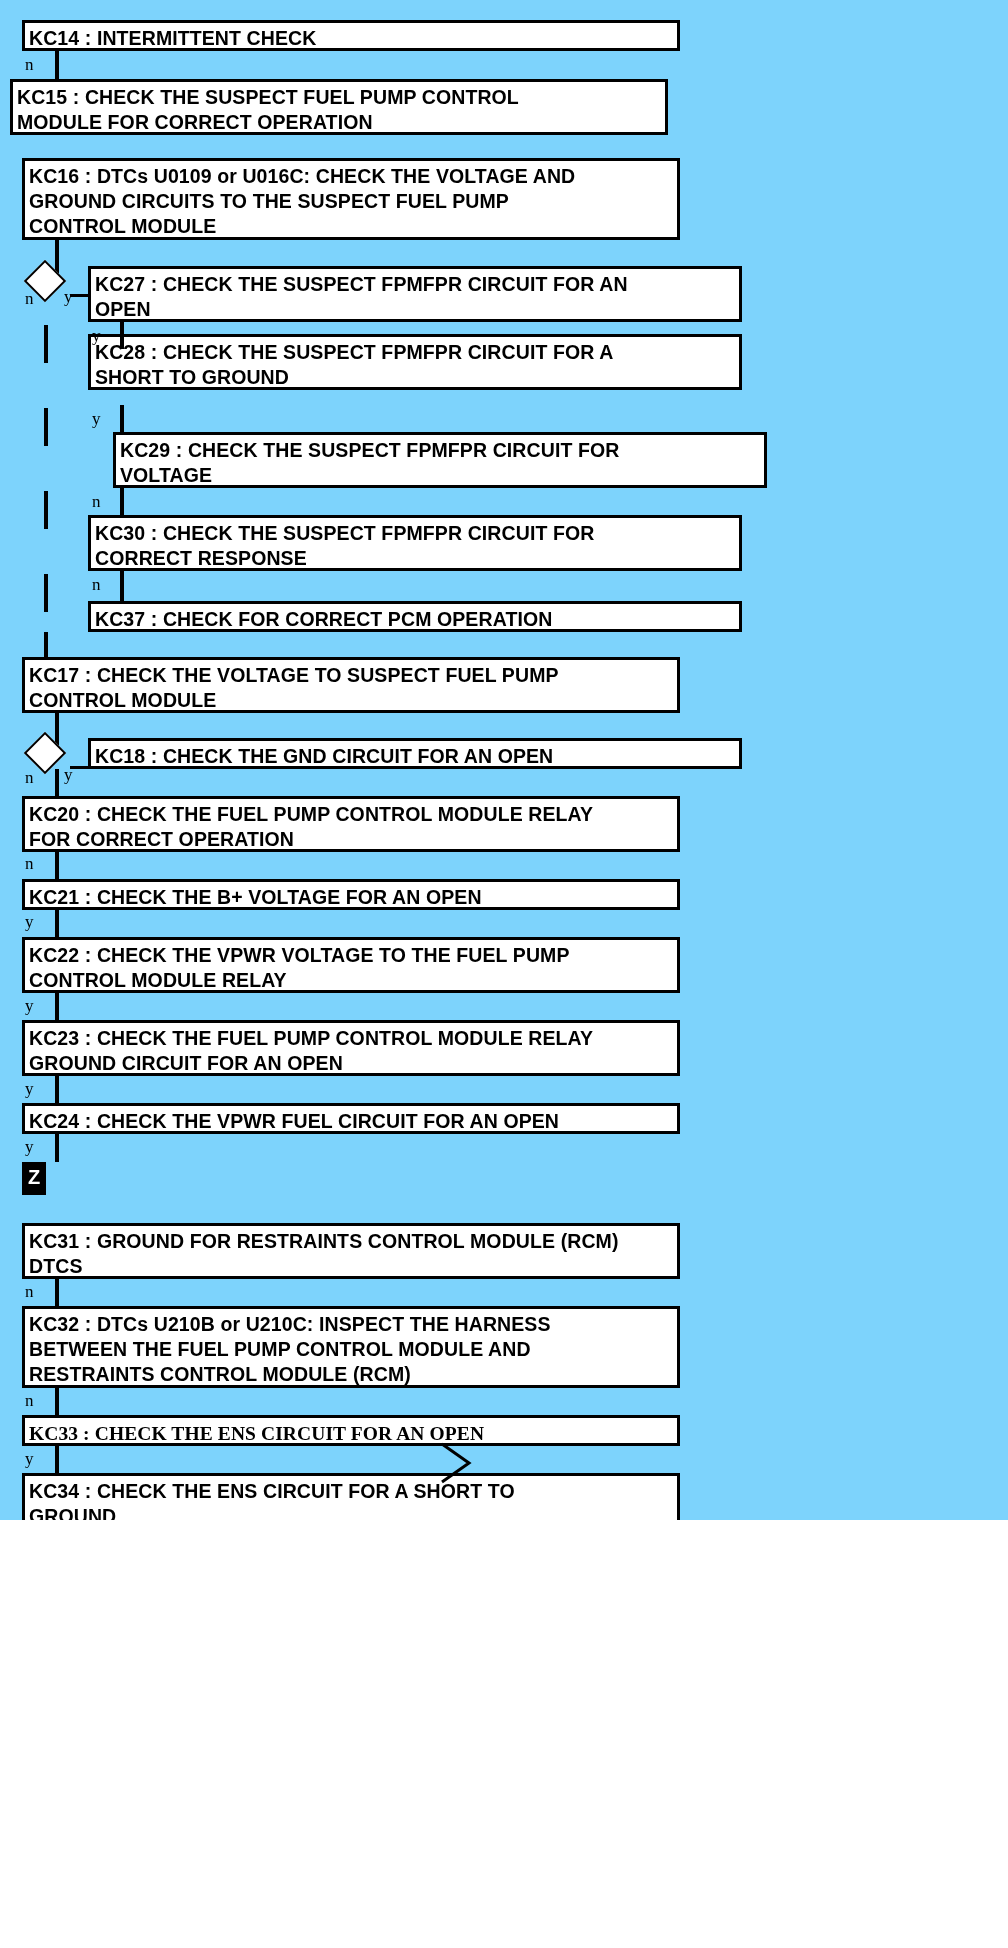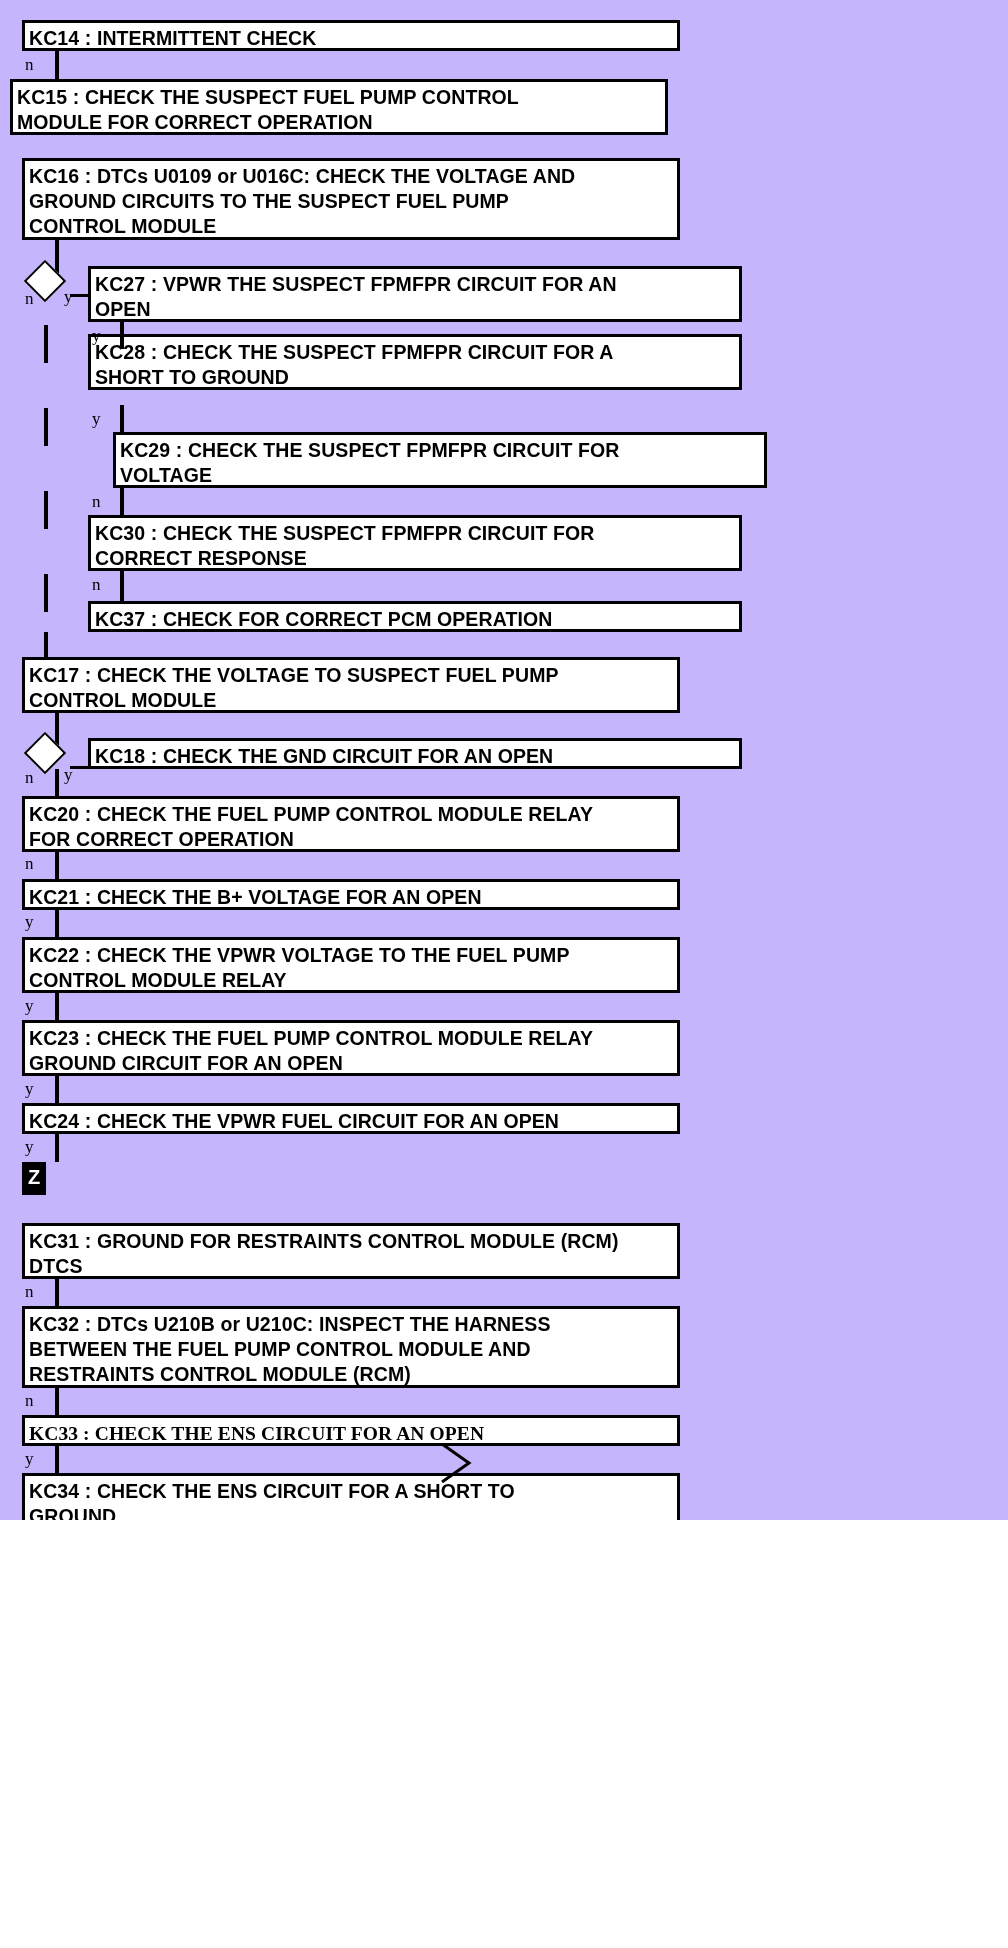--- a/index.html
+++ b/index.html
@@ -4,21 +4,21 @@
 <style>
   html,body{margin:0;padding:0;background:#ffffff;}
   body{
     font-family:"Liberation Sans", sans-serif;
     -webkit-font-smoothing:none;
   }
   #canvas{
     position:relative;
     width:1008px;
     height:1520px;
-    background:#c4b5fd;
+    background:#7dd3fc;
     overflow:hidden;
   }
   
   .node{
     position:absolute;
     box-sizing:border-box;
     border:3px solid #000000;
     background:#ffffff;
     color:#000000;
     font-weight:bold;
@@ -79,21 +79,21 @@
 <body>
 
 <div id="canvas">
   <div id="nodes-layer">
       <div class="node" style="left: 22px; top: 20px; width: 658px; height: 31px;">KC14 : INTERMITTENT CHECK</div>
       <div class="node" style="left: 10px; top: 79px; width: 658px; height: 56px;">KC15 : CHECK THE SUSPECT FUEL PUMP CONTROL
 MODULE FOR CORRECT OPERATION</div>
       <div class="node" style="left: 22px; top: 158px; width: 658px; height: 82px;">KC16 : DTCs U0109 or U016C: CHECK THE VOLTAGE AND
 GROUND CIRCUITS TO THE SUSPECT FUEL PUMP
 CONTROL MODULE</div>
-      <div class="node" style="left: 88px; top: 266px; width: 654px; height: 56px;">KC27 : VPWR THE SUSPECT FPMFPR CIRCUIT FOR AN
+      <div class="node" style="left: 88px; top: 266px; width: 654px; height: 56px;">KC27 : CHECK THE SUSPECT FPMFPR CIRCUIT FOR AN
 OPEN</div>
       <div class="node" style="left: 88px; top: 334px; width: 654px; height: 56px;">KC28 : CHECK THE SUSPECT FPMFPR CIRCUIT FOR A
 SHORT TO GROUND</div>
       <div class="node" style="left: 88px; top: 432px; width: 654px; height: 56px; margin-left: 25px;">KC29 : CHECK THE SUSPECT FPMFPR CIRCUIT FOR
 VOLTAGE</div>
       <div class="node" style="left: 88px; top: 515px; width: 654px; height: 56px;">KC30 : CHECK THE SUSPECT FPMFPR CIRCUIT FOR
 CORRECT RESPONSE</div>
       <div class="node" style="left: 88px; top: 601px; width: 654px; height: 31px;">KC37 : CHECK FOR CORRECT PCM OPERATION</div>
       <div class="node" style="left: 22px; top: 657px; width: 658px; height: 56px;">KC17 : CHECK THE VOLTAGE TO SUSPECT FUEL PUMP
 CONTROL MODULE</div>

